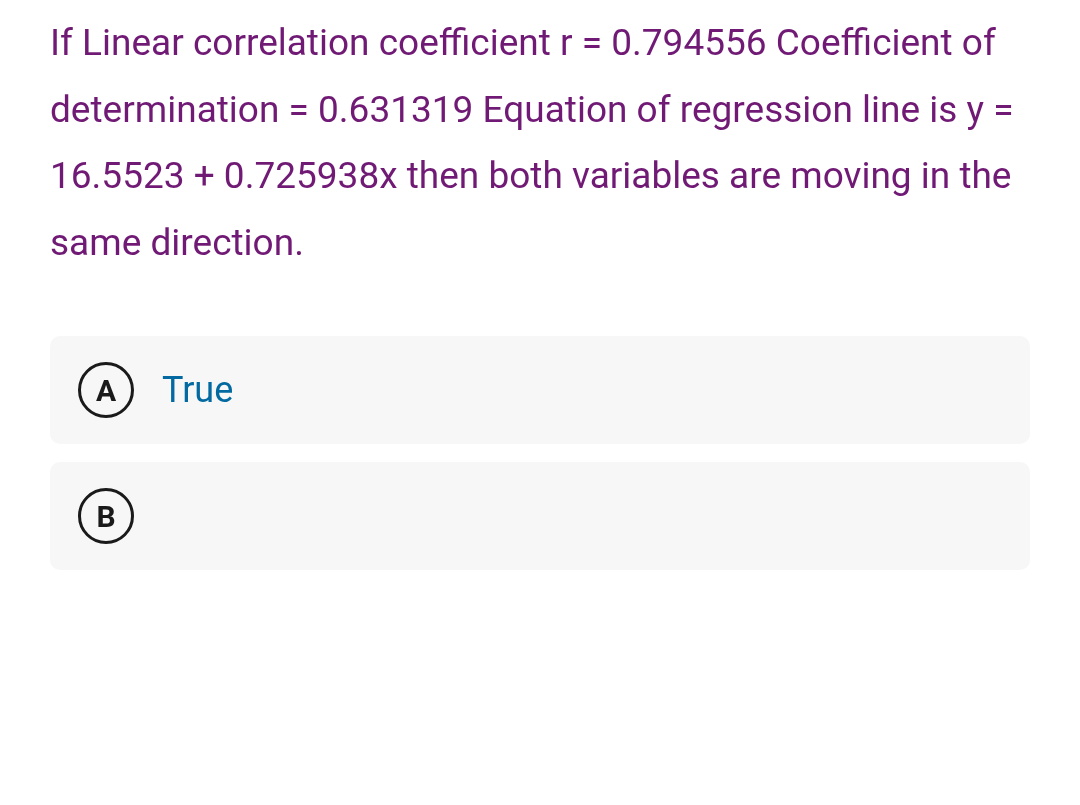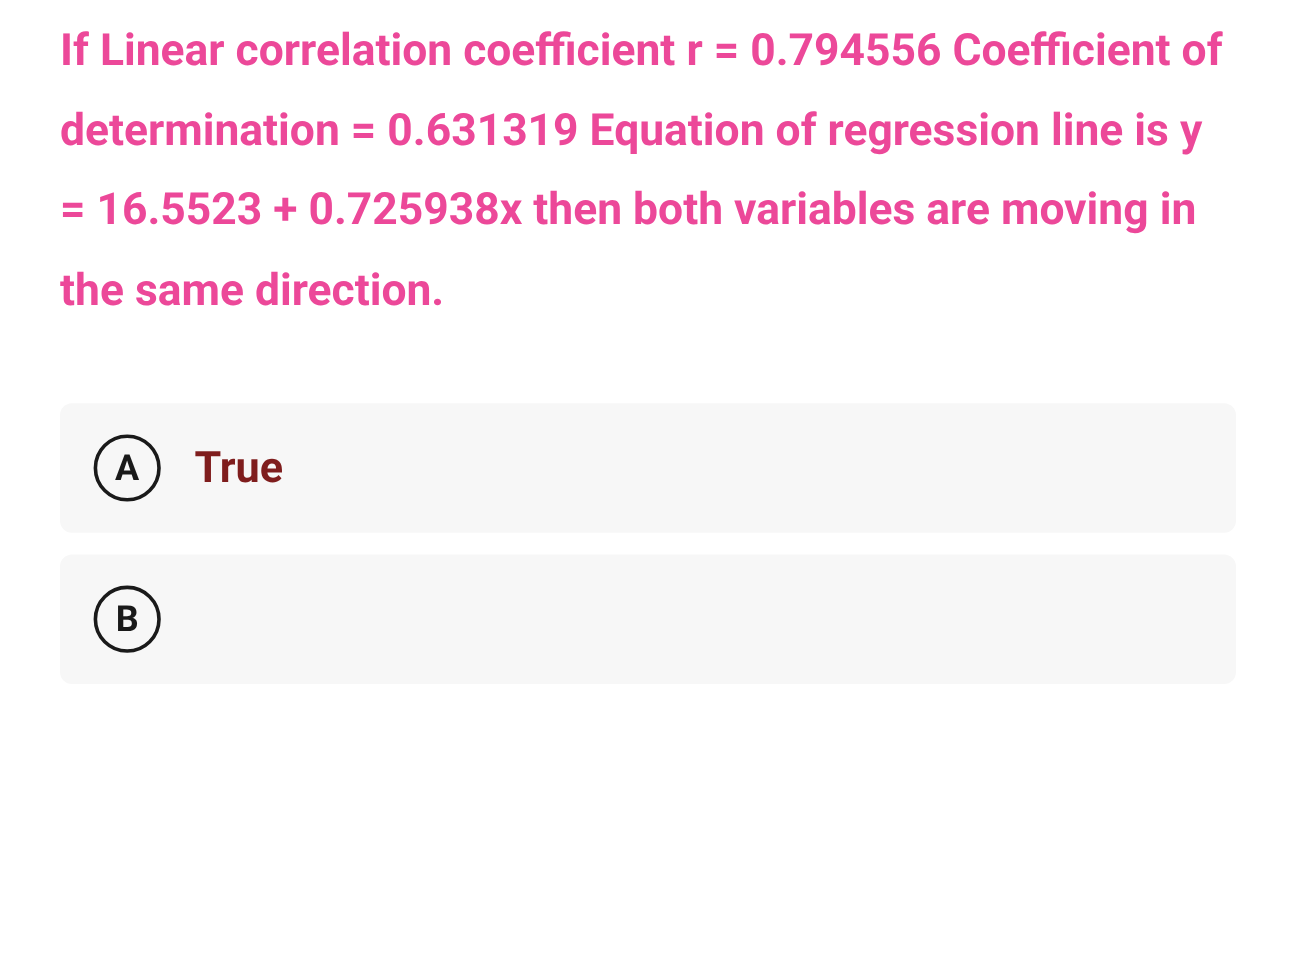--- a/index.html
+++ b/index.html
@@ -11,23 +11,23 @@
       font-family: -apple-system, BlinkMacSystemFont, 'Segoe UI', Roboto, 'Helvetica Neue', Arial, sans-serif;
       background: #ffffff;
       width: 1080px;
       height: 805px;
       padding: 10px 50px 40px 50px;
       color: #1a1a1a;
     }
     .question-text {
       font-size: 37px;
       line-height: 1.8;
-      color: #ec4899;
+      color: #701a75;
       margin-bottom: 60px;
-      font-weight: 700;
+      font-weight: 400;
     }
     .options-container {
       display: flex;
       flex-direction: column;
       gap: 18px;
     }
     .option {
       display: flex;
       align-items: center;
       background: #f7f7f7;
@@ -45,22 +45,22 @@
       display: flex;
       align-items: center;
       justify-content: center;
       font-size: 30px;
       font-weight: 700;
       margin-right: 28px;
       color: #1a1a1a;
     }
     .option-label {
       font-size: 36px;
-      color: #7f1d1d;
-      font-weight: 700;
+      color: #0369a1;
+      font-weight: 400;
     }
   </style>
 </head>
 <body>
 
 <div class="question-text">If Linear correlation coefficient r = 0.794556 Coefficient of determination = 0.631319 Equation of regression line is y = 16.5523 + 0.725938x then both variables are moving in the same direction.</div>
 
 <div class="options-container">
   <div class="option">
     <div class="option-letter">A</div>

